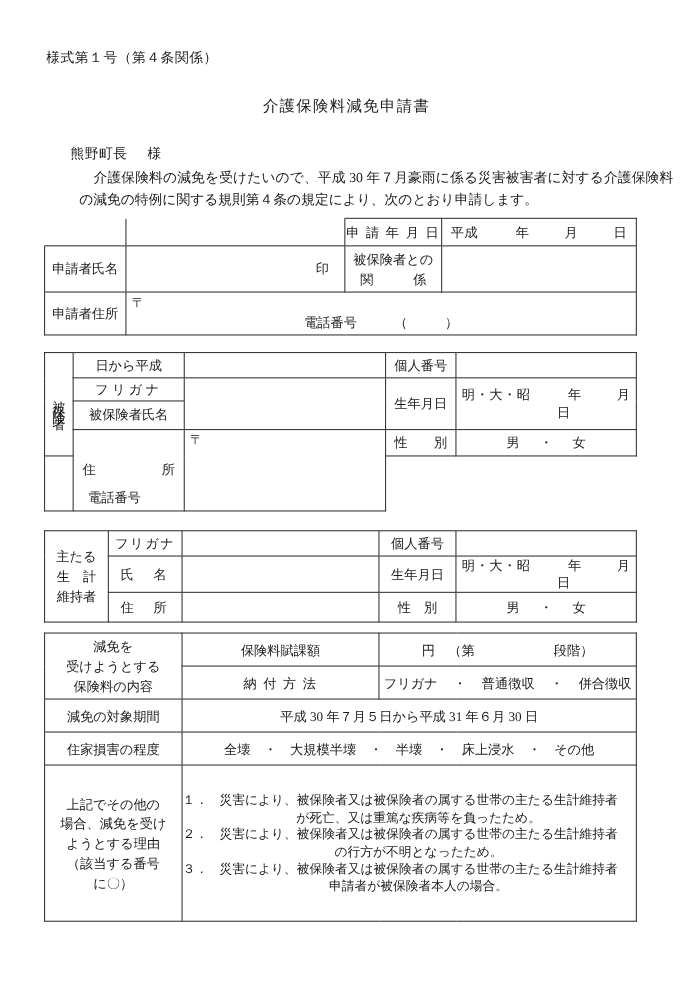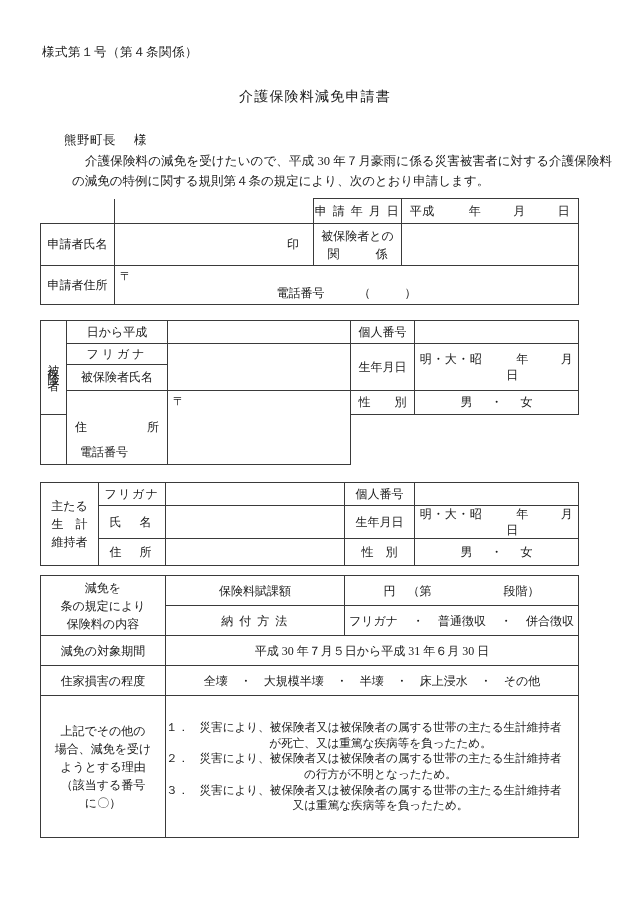--- a/index.html
+++ b/index.html
@@ -369,21 +369,21 @@
       </td>
     </tr>
 
     <tr style="height:10px;">
       <td colspan="5" style="border-left:none; border-right:none; border-bottom:none; background:#ffffff;"></td>
     </tr>
 
     <tr style="height:30px;margin-top:8px;">
       <td rowspan="2" colspan="2">
         <span class="ml">減免を</span>
-        <span class="ml">条の規定により</span>
+        <span class="ml">受けようとする</span>
         <span class="ml">保険料の内容</span>
       </td>
       <td style="width:70px;">保険料賦課額</td>
       <td colspan="2">
         <span class="amount-line">
           <span>円　（第</span><span class="paren-gap"></span><span>段階）</span>
         </span>
       </td>
     </tr>
     <tr style="height:30px;">
@@ -421,20 +421,20 @@
           <span>が死亡、又は重篤な疾病等を負ったため。</span>
         </span>
         <span class="item">
           <span class="num">２．</span>
           <span>災害により、被保険者又は被保険者の属する世帯の主たる生計維持者</span><br>
           <span>の行方が不明となったため。</span>
         </span>
         <span class="item">
           <span class="num">３．</span>
           <span>災害により、被保険者又は被保険者の属する世帯の主たる生計維持者</span><br>
-          <span>又は重篤な疾病等を負ったため。</span>
+          <span>申請者が被保険者本人の場合。</span>
         </span>
       </td>
     </tr>
   </tbody>
     </table>
 
 </div>
 
 </body></html>

